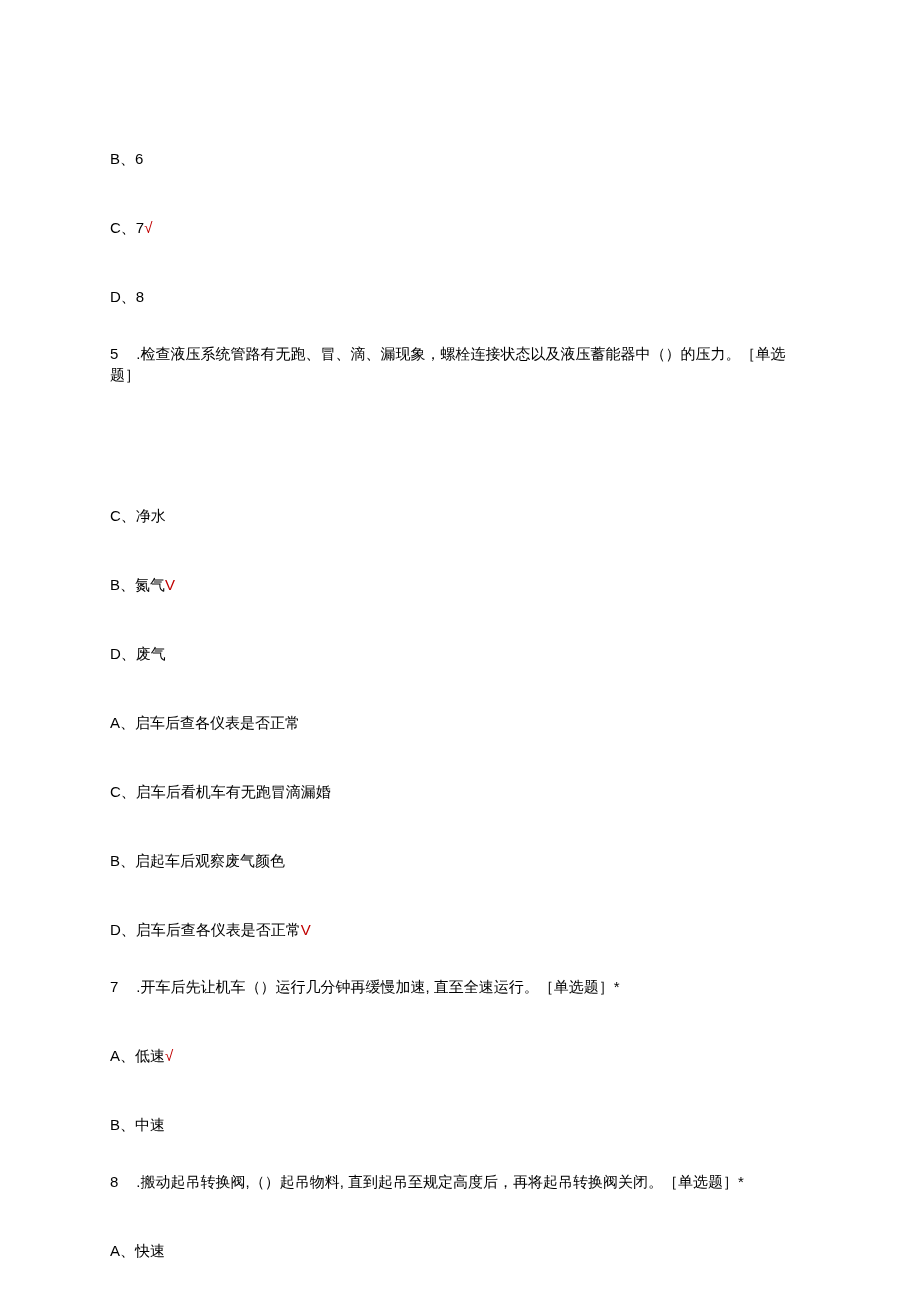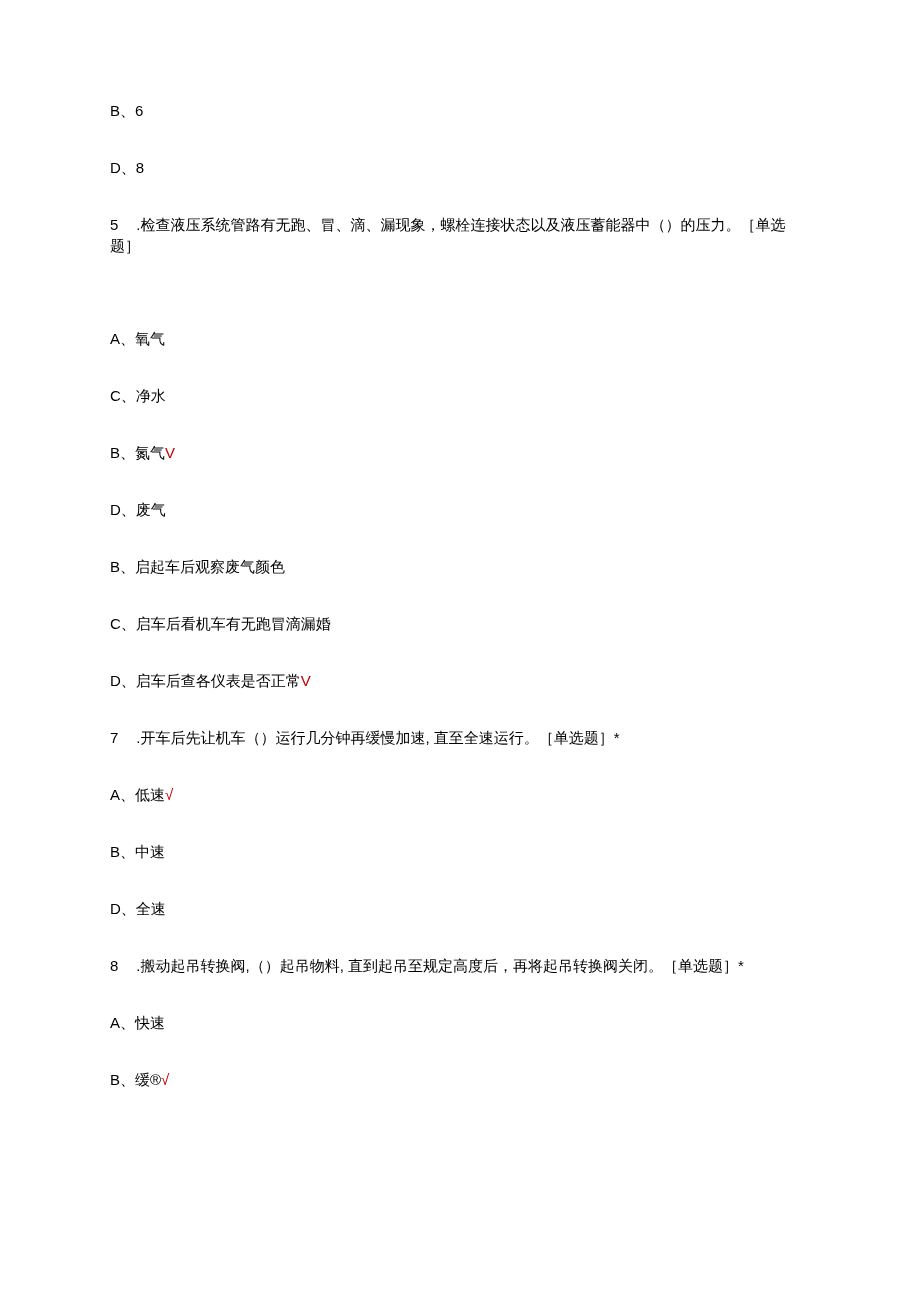--- a/index.html
+++ b/index.html
@@ -8,50 +8,51 @@
     width: 920px;
     height: 1301px;
     font-family: "Microsoft YaHei", "SimSun", Arial, sans-serif;
     font-size: 15px;
     color: #000000;
     padding: 100px 110px 0 110px;
     line-height: 1.4;
   }
   .line {
     margin-bottom: 36px;
+    margin-top: 48px;
   }
   .q-line {
     margin-bottom: 36px;
   }
   .q-spacer {
     height: 36px;
   }
   .correct {
     color: #c00000;
   }
   .num-pad {
     display: inline-block;
     width: 18px;
   }
 </style>
 </head>
 <body>
 
 <div id="content">
     <div class="line"><span>B、6</span></div>
+    <div class="line"><span>C、7</span><span class="correct">√</span></div>
     <div class="line"><span>D、8</span></div>
     <div class="q-line"><span>5</span><span class="num-pad"></span><span>.检查液压系统管路有无跑、冒、滴、漏现象，螺栓连接状态以及液压蓄能器中（）的压力。［单选题］</span></div>
     <div class="q-spacer"></div>
-    <div class="line"><span>A、氧气</span></div>
     <div class="line"><span>C、净水</span></div>
     <div class="line"><span>B、氮气</span><span class="correct">V</span></div>
     <div class="line"><span>D、废气</span></div>
+    <div class="line"><span>A、启车后查各仪表是否正常</span></div>
+    <div class="line"><span>C、启车后看机车有无跑冒滴漏婚</span></div>
     <div class="line"><span>B、启起车后观察废气颜色</span></div>
-    <div class="line"><span>C、启车后看机车有无跑冒滴漏婚</span></div>
     <div class="line"><span>D、启车后查各仪表是否正常</span><span class="correct">V</span></div>
     <div class="q-line"><span>7</span><span class="num-pad"></span><span>.开车后先让机车（）运行几分钟再缓慢加速, 直至全速运行。［单选题］*</span></div>
     <div class="line"><span>A、低速</span><span class="correct">√</span></div>
     <div class="line"><span>B、中速</span></div>
-    <div class="line"><span>D、全速</span></div>
     <div class="q-line"><span>8</span><span class="num-pad"></span><span>.搬动起吊转换阀,（）起吊物料, 直到起吊至规定高度后，再将起吊转换阀关闭。［单选题］*</span></div>
     <div class="line"><span>A、快速</span></div>
     <div class="line"><span>B、缓®</span><span class="correct">√</span></div>
   </div>
 
 </body></html>

